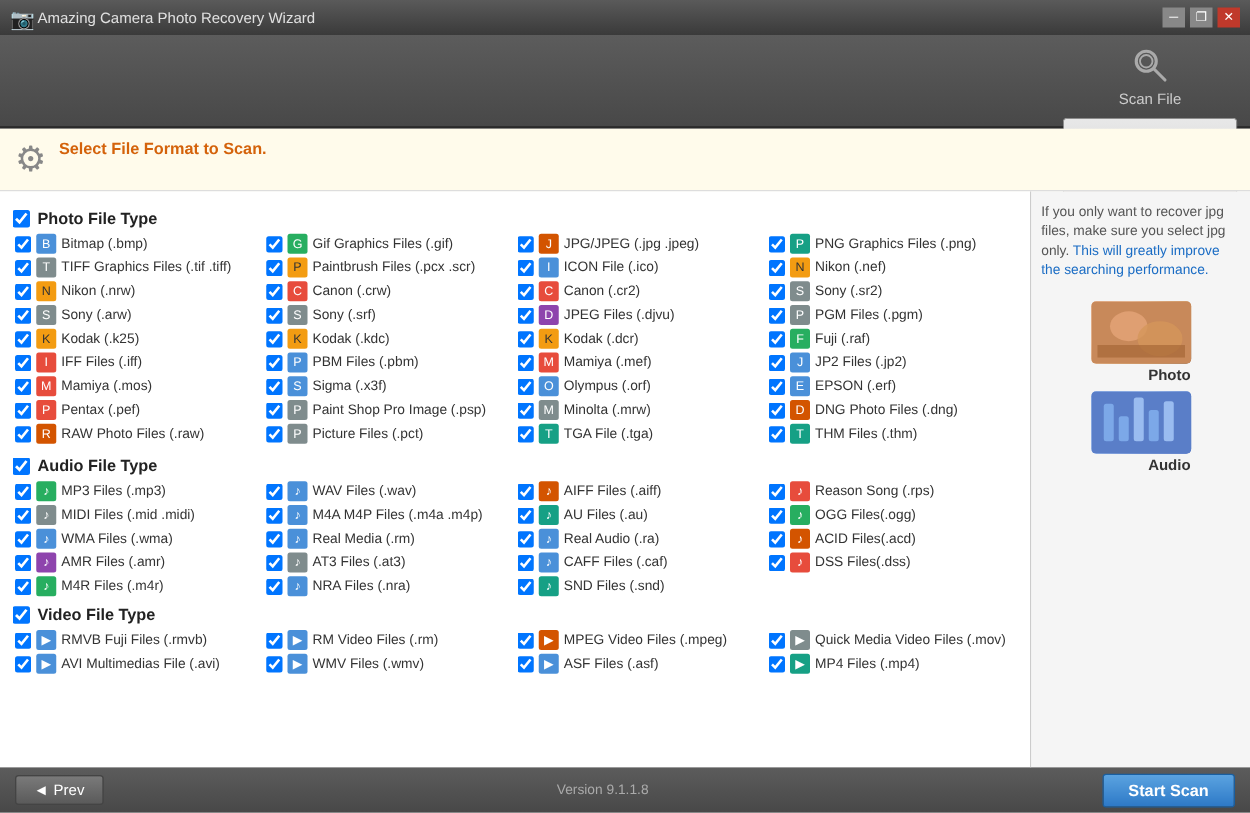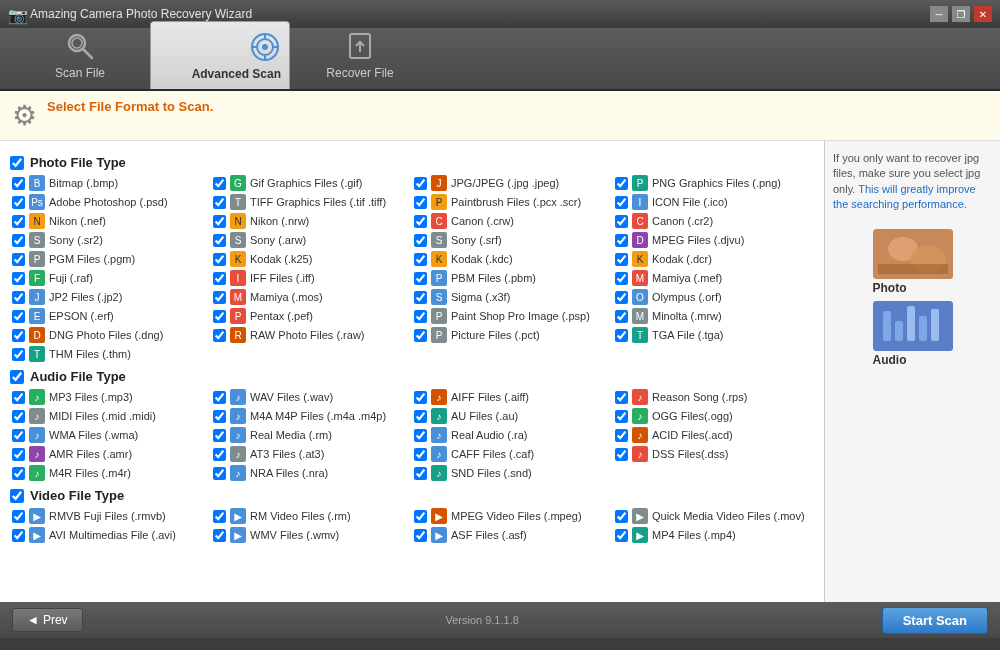--- a/index.html
+++ b/index.html
@@ -16,25 +16,26 @@
       font-size: 12px;
     }
     .title-bar-icon { width: 16px; height: 16px; margin-right: 6px; background: #4a90d9; border-radius: 2px; display: inline-block; }
     .title-bar-controls { margin-left: auto; display: flex; gap: 4px; }
     .title-btn { width: 18px; height: 16px; background: #888; border: none; cursor: pointer; color: #fff; font-size: 10px; display: flex; align-items: center; justify-content: center; }
     .title-btn.close { background: #c0392b; }
 
     
     .tab-bar {
       background: linear-gradient(to bottom, #5c5c5c, #484848);
-      height: 63px;
+      height: 75px;
       display: flex;
       align-items: flex-end;
       padding: 0 10px;
       border-bottom: 2px solid #2a2a2a;
+      flex-direction: column;
     }
     .tab {
       display: flex;
       flex-direction: column;
       align-items: center;
       justify-content: center;
       width: 140px;
       height: 68px;
       cursor: pointer;
       color: #ccc;
@@ -126,21 +127,21 @@
       padding: 10px 8px;
       display: flex;
       flex-direction: column;
       gap: 8px;
       font-size: 11px;
       color: #444;
     }
     .sidebar-text { font-size: 11px; color: #555; line-height: 1.4; }
     .sidebar-text .highlight { color: #1a6cc4; margin-top: 22px; }
     .sidebar-thumbnails { display: flex; flex-direction: column; gap: 6px; align-items: center; margin-top: 8px; }
-    .thumb-item { display: flex; flex-direction: column; align-items: flex-start; gap: 2px; }
+    .thumb-item { display: flex; flex-direction: column; align-items: flex-end; gap: 2px; }
     .thumb-img {
       width: 80px; height: 50px;
       border-radius: 4px;
       overflow: hidden;
       position: relative;
     }
     .thumb-img-photo { background: linear-gradient(135deg, #e8a87c, #f5c4a0, #d4965a, #c17d3c, #8b5e3c); }
     .thumb-img-audio { background: linear-gradient(135deg, #7ca8e8, #a0c4f5, #5a84d4, #3c65c1); }
     .thumb-img-video { background: linear-gradient(135deg, #7ce8a0, #a0f5c4, #5ad478, #3cc158); }
     .thumb-label { font-size: 12px; color: #333; font-weight: bold; }
@@ -277,25 +278,20 @@
           <span class="file-label">JPG/JPEG (.jpg .jpeg)</span>
         </div>
         <div class="file-item">
           <input type="checkbox" checked="" style="">
           <div class="file-icon icon-teal">P</div>
           <span class="file-label">PNG Graphics Files (.png)</span>
         </div>
 
         <div class="file-item">
           <input type="checkbox" checked="" style="">
-          <div class="file-icon icon-blue">Ps</div>
-          <span class="file-label">Adobe Photoshop (.psd)</span>
-        </div>
-        <div class="file-item">
-          <input type="checkbox" checked="" style="">
           <div class="file-icon icon-gray">T</div>
           <span class="file-label">TIFF Graphics Files (.tif .tiff)</span>
         </div>
         <div class="file-item">
           <input type="checkbox" checked="" style="">
           <div class="file-icon icon-yellow">P</div>
           <span class="file-label">Paintbrush Files (.pcx .scr)</span>
         </div>
         <div class="file-item">
           <input type="checkbox" checked="" style="">
@@ -335,21 +331,21 @@
           <span class="file-label">Sony (.arw)</span>
         </div>
         <div class="file-item">
           <input type="checkbox" checked="" style="">
           <div class="file-icon icon-gray">S</div>
           <span class="file-label">Sony (.srf)</span>
         </div>
         <div class="file-item">
           <input type="checkbox" checked="" style="">
           <div class="file-icon icon-purple">D</div>
-          <span class="file-label">MPEG Files (.djvu)</span>
+          <span class="file-label">JPEG Files (.djvu)</span>
         </div>
 
         <div class="file-item">
           <input type="checkbox" checked="" style="">
           <div class="file-icon icon-gray">P</div>
           <span class="file-label">PGM Files (.pgm)</span>
         </div>
         <div class="file-item">
           <input type="checkbox" checked="" style="">
           <div class="file-icon icon-yellow">K</div>

